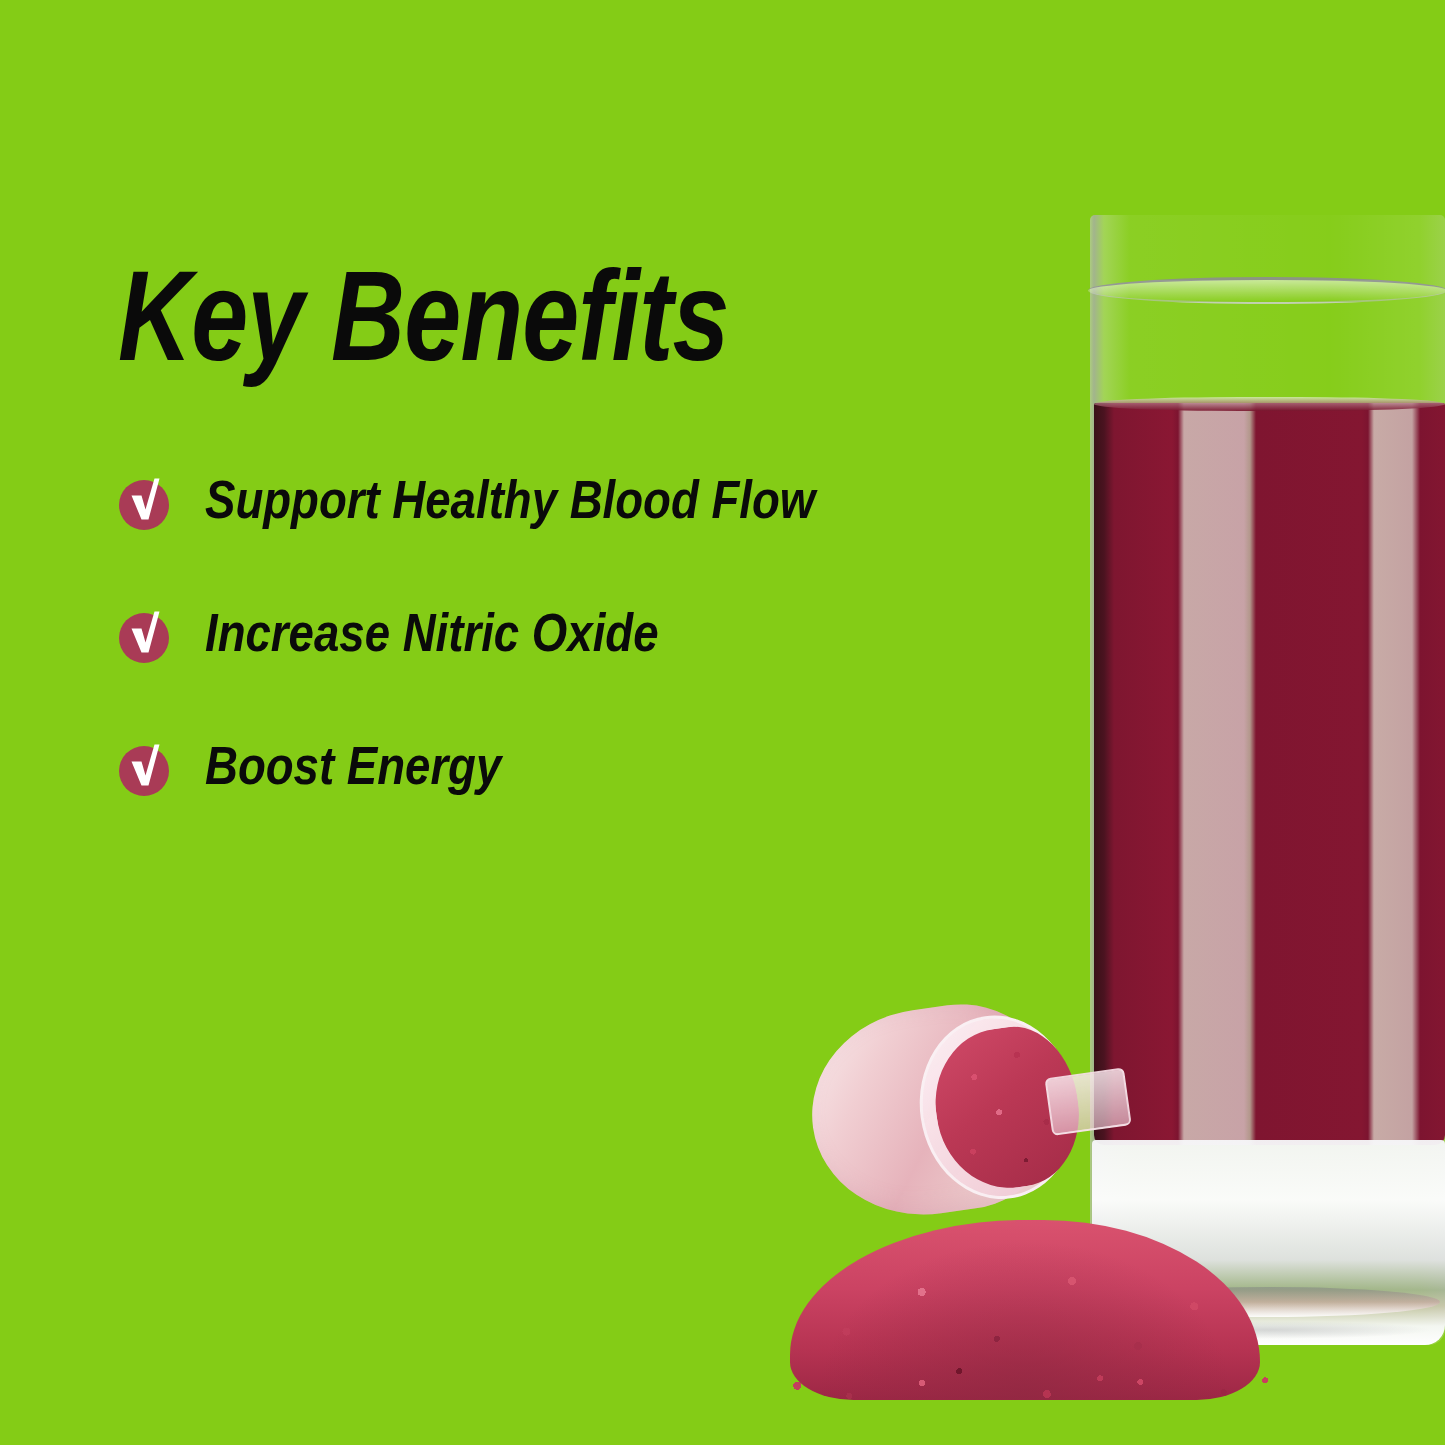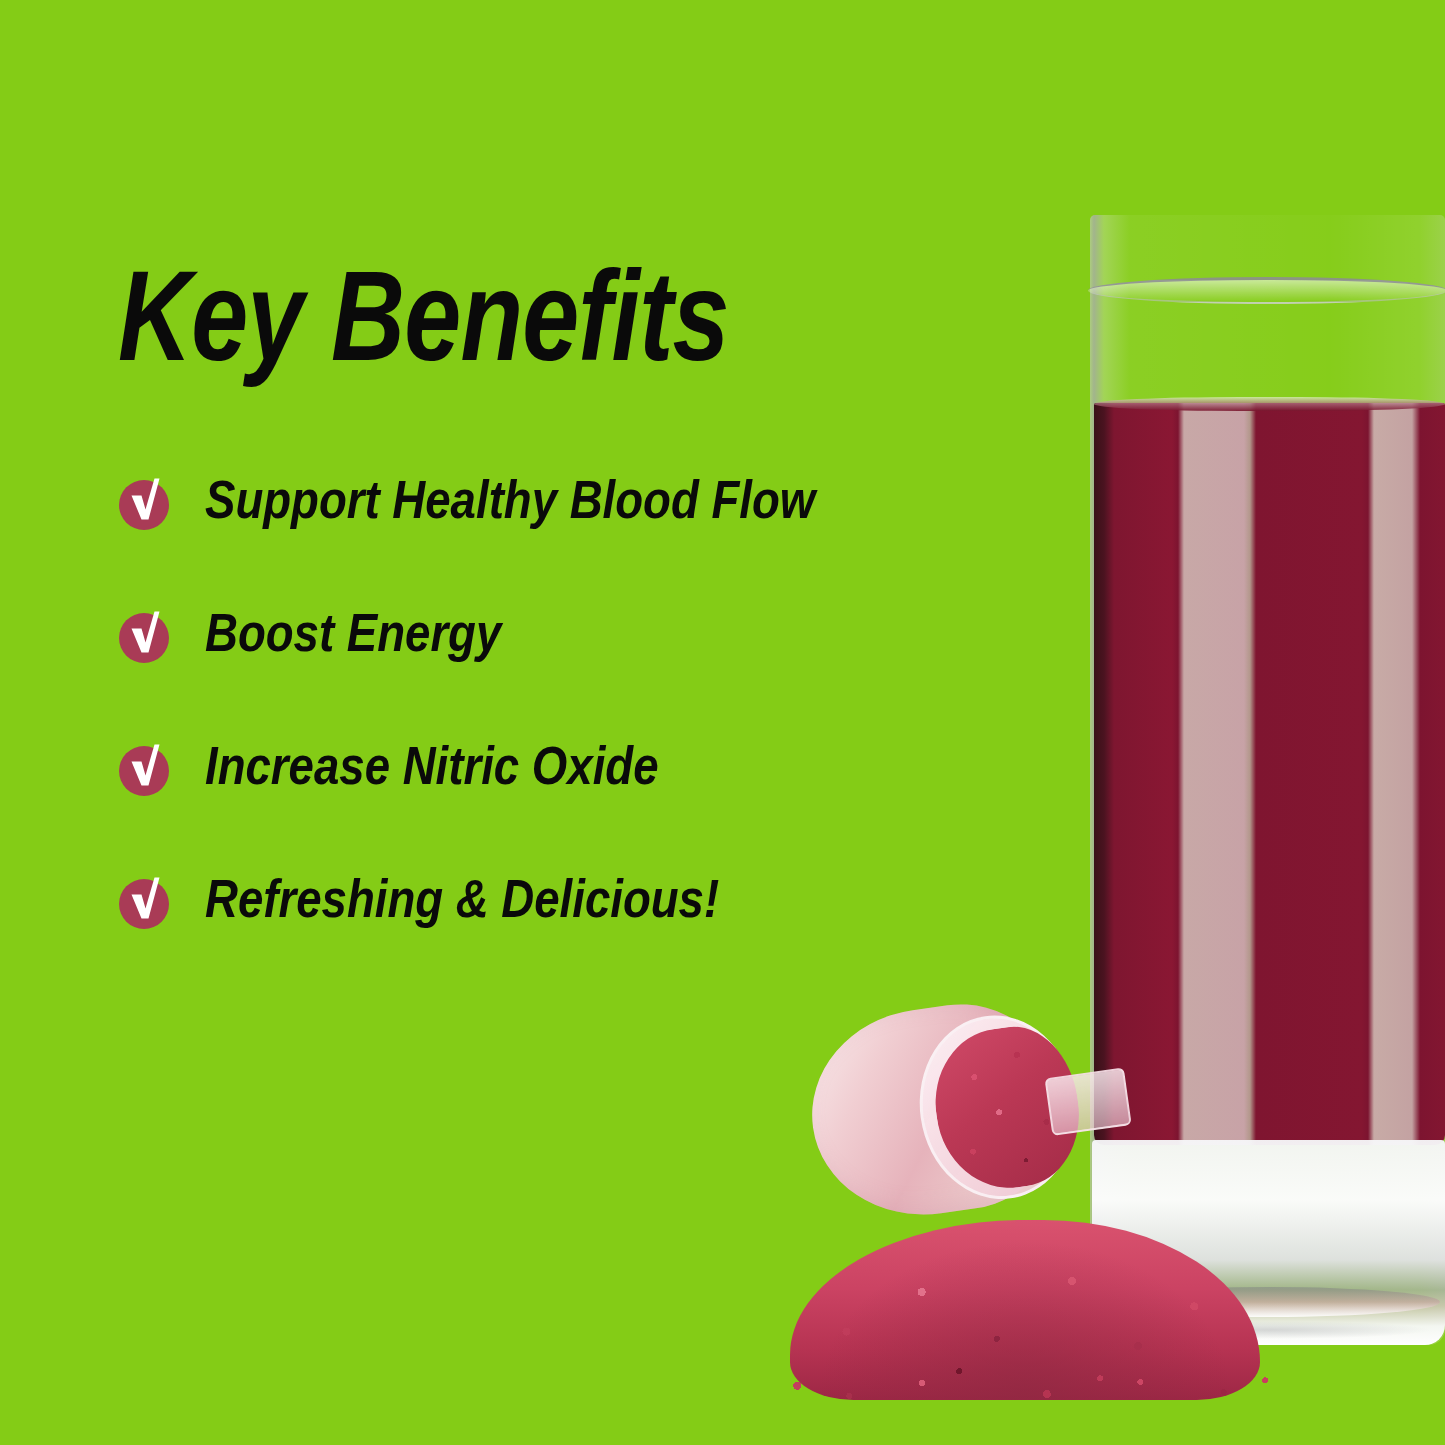--- a/index.html
+++ b/index.html
@@ -308,43 +308,34 @@
       <span class="benefit-text">Support Healthy Blood Flow</span>
     </div>
 
     <div class="benefit-row">
       <span class="check-badge">
         <svg viewBox="0 0 52 52" xmlns="http://www.w3.org/2000/svg" aria-hidden="true">
           <circle cx="26" cy="27" r="25" fill="#A93B56"></circle>
           <path d="M13.5 17.5 L23.5 17.5 L27.5 31.5 L36.5 0.5 L41.5 0.5 L30.5 41.5 L23.5 41.5 Z" fill="#FFFFFF"></path>
         </svg>
       </span>
-      <span class="benefit-text">Boost Energy</span>
+      <span class="benefit-text">Increase Nitric Oxide</span>
     </div>
 
     <div class="benefit-row">
       <span class="check-badge">
         <svg viewBox="0 0 52 52" xmlns="http://www.w3.org/2000/svg" aria-hidden="true">
           <circle cx="26" cy="27" r="25" fill="#A93B56"></circle>
           <path d="M13.5 17.5 L23.5 17.5 L27.5 31.5 L36.5 0.5 L41.5 0.5 L30.5 41.5 L23.5 41.5 Z" fill="#FFFFFF"></path>
         </svg>
       </span>
-      <span class="benefit-text">Increase Nitric Oxide</span>
-    </div>
-
-
-    <div class="benefit-row">
-      <span class="check-badge">
-        <svg viewBox="0 0 52 52" xmlns="http://www.w3.org/2000/svg" aria-hidden="true">
-          <circle cx="26" cy="27" r="25" fill="#A93B56"></circle>
-          <path d="M13.5 17.5 L23.5 17.5 L27.5 31.5 L36.5 0.5 L41.5 0.5 L30.5 41.5 L23.5 41.5 Z" fill="#FFFFFF"></path>
-        </svg>
-      </span>
-      <span class="benefit-text">Refreshing &amp; Delicious!</span>
-    </div>
+      <span class="benefit-text">Boost Energy</span>
+    </div>
+
+
 
   </div>
 
   <div id="product-photo">
 
     <div class="glass">
       <div class="glass-body"></div>
       <div class="juice"></div>
       <div class="juice-surface"></div>
       <div class="glass-rim"></div>

